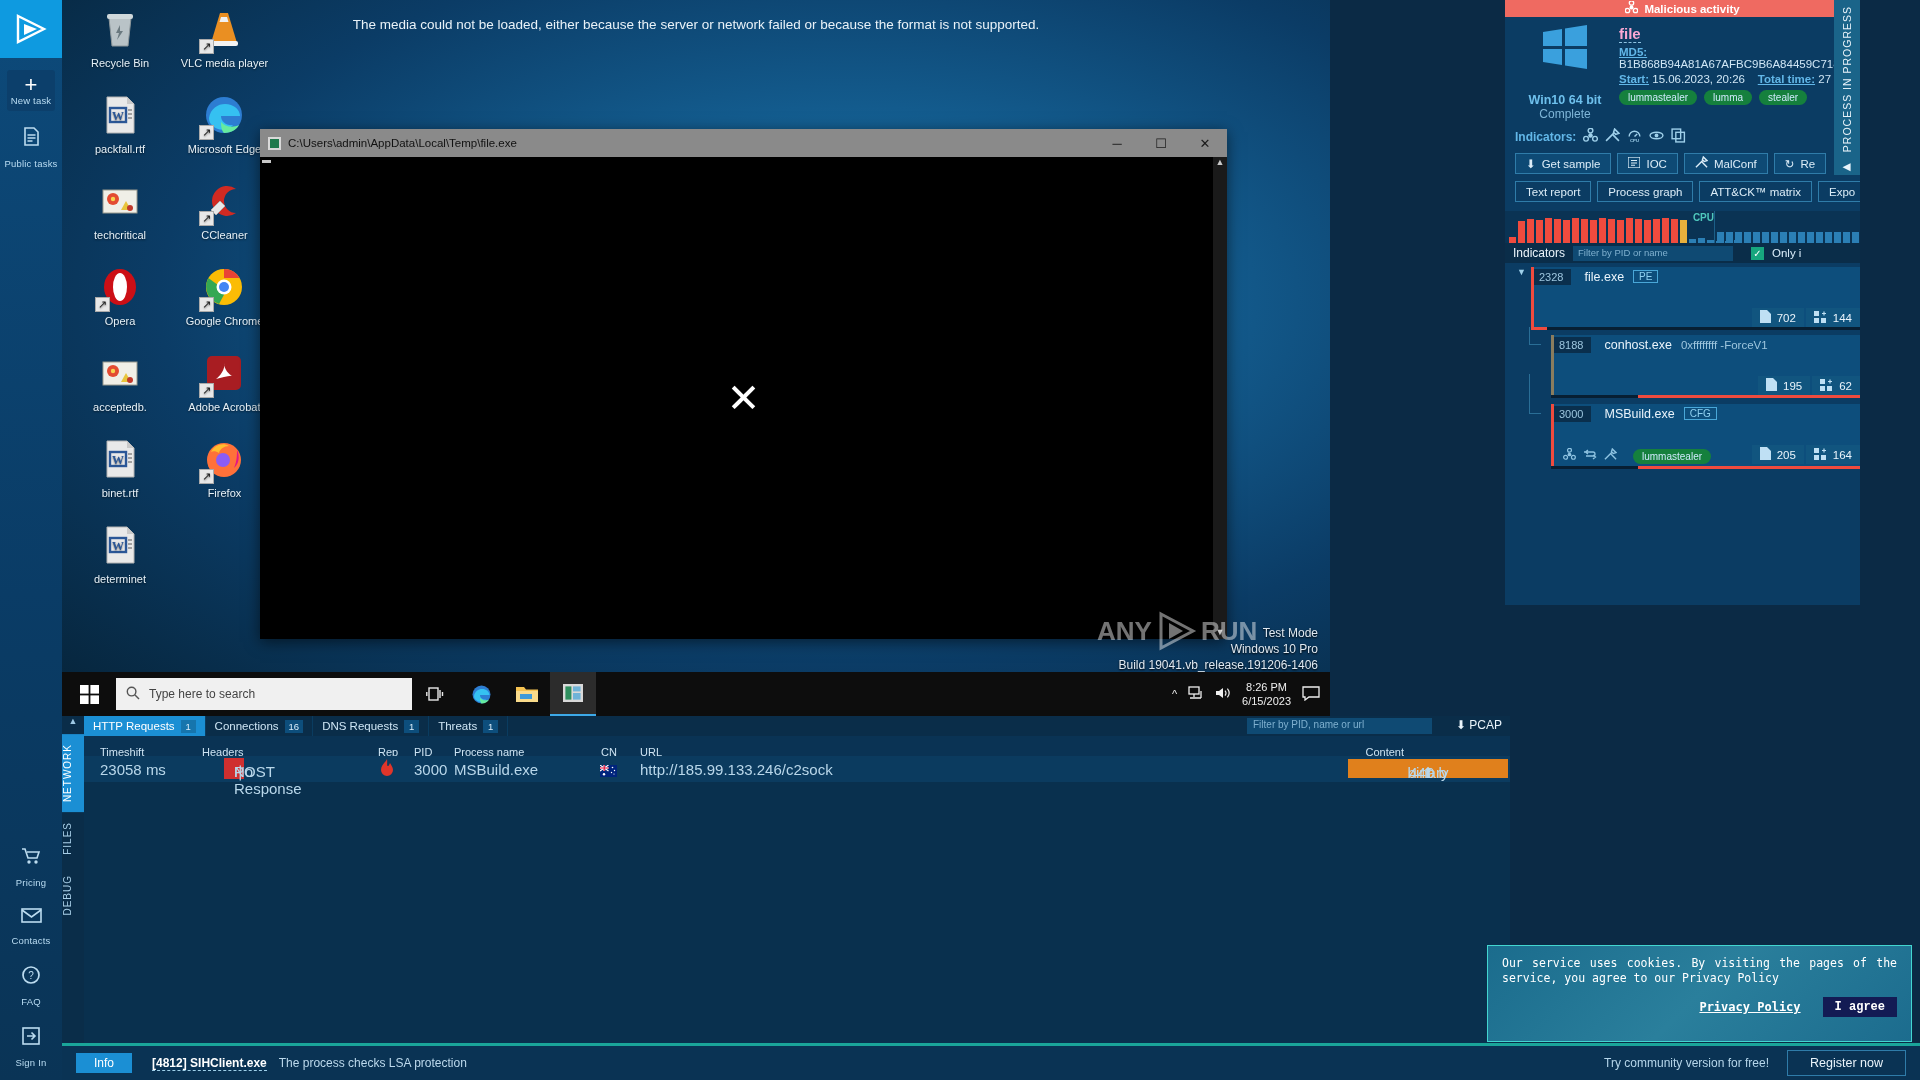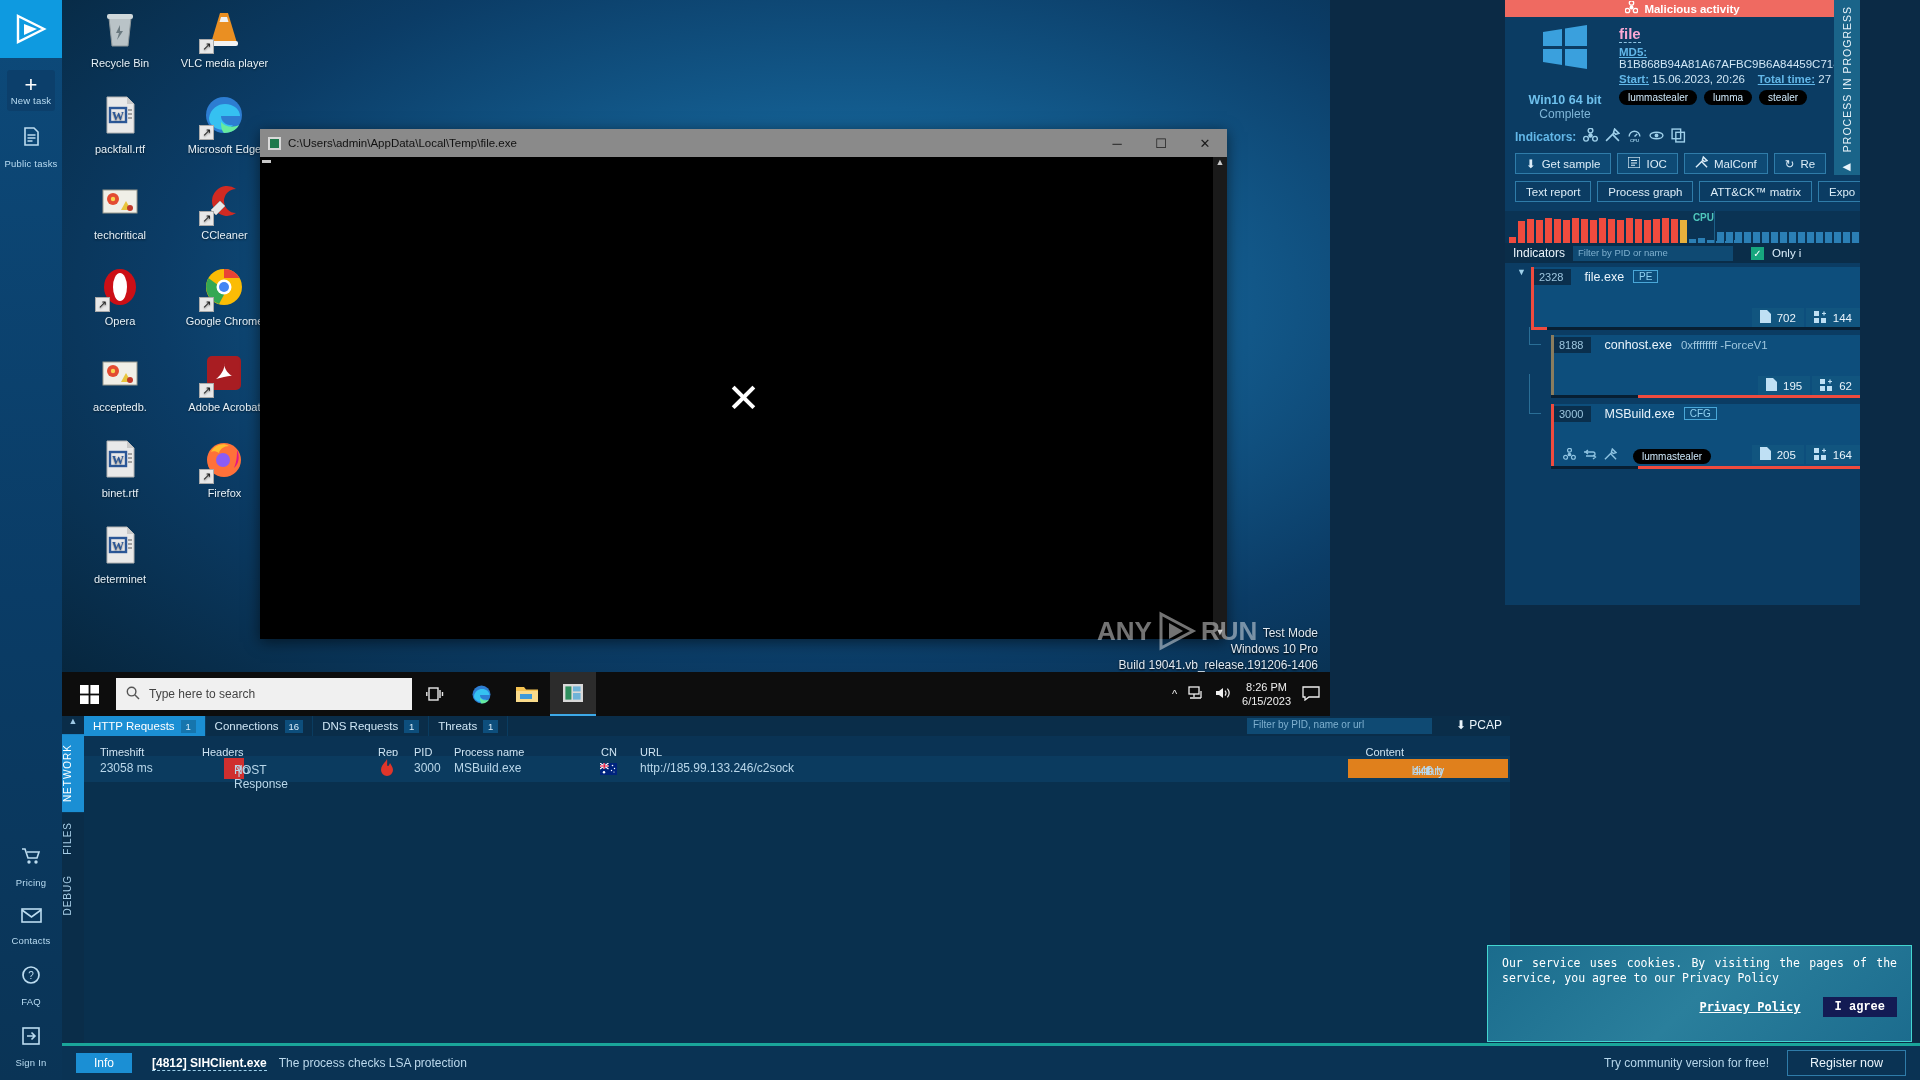--- a/index.html
+++ b/index.html
@@ -72,40 +72,40 @@
   .htab.active { background:#1b8fd4; color:#fff; }
   .badge { background:#0d4e7c; color:#dbeefb; font-size:9.5px; padding:1px 4px; min-width:15px; text-align:center; }
   .htab.active .badge { background:#1675ad; }
   #filter-net { position:absolute; right:78px; top:2px; width:185px; height:16px; background:#0f4a73;
     color:#7fb0cf; font-size:10px; padding:1px 6px; }
   #pcap { position:absolute; right:8px; top:2px; color:#eaf4fb; font-size:12px; }
   #cols { position:absolute; left:22px; top:20px; width:1426px; height:20px; background:#0a3354;
     color:#cde4f3; font-size:11px; }
   #cols span { position:absolute; top:3px;margin-top:7px; }
   #net-row { position:absolute; left:22px; top:40px; width:1426px; height:26px; background:#0b3b5f; }
-  #net-row span { position:absolute; top:5px; font-size:12px; color:#b9d7ea; }
+  #net-row span { position:absolute; top:5px; font-size:15px; color:#b9d7ea; }
   #post-pill { position:absolute; left:140px; top:2px; height:21px; background:#cf2f2f; color:#fff; font-size:11px;
     display:flex; align-items:center; padding:0 10px; gap:6px; }
   #content-pill { position:absolute; right:2px; top:3px; height:19px; background:#e0801c; color:#fff; font-size:11px;
     display:flex; align-items:center; justify-content:center; gap:7px; width:160px; }
 
   
   #right-panel { position:absolute; left:1505px; top:0; width:355px; height:605px; background:#0b3c63; overflow:hidden; }
   #mal-bar { height:17px; background:#ef6a61; color:#fff; font-size:11.5px; display:flex; align-items:center;
     justify-content:center; gap:6px; font-weight:bold; }
   #os-block { display:flex; padding:8px 10px 0; }
   #os-left { width:100px; text-align:center; color:#6ec0ec; }
   #os-name { font-size:12.5px; font-weight:bold; margin-top:20px; }
   #os-state { font-size:12px; color:#7fb6d8; }
   #os-right { flex:1; padding-left:4px; }
   #fname { color:#f9a8d4; font-size:15px; font-weight:bold; border-bottom:1px dashed #8fc4e2; display:inline-block; }
   .kv { font-size:11.5px; color:#cfe6f5; margin-top:3px; }
   .kv b { color:#62b7e8;text-decoration:underline; }
   .tagrow { margin-top:5px; display:flex; gap:7px; }
-  .tag { background:#000000; color:#cfe9fb; font-size:10px; padding:2px 9px; border-radius:9px; }
+  .tag { background:#15803d; color:#cfe9fb; font-size:10px; padding:2px 9px; border-radius:9px; }
   #indicators { padding:7px 10px 0; color:#62b7e8; font-size:12px; font-weight:bold; display:flex; align-items:center; gap:7px;}
   .btn-row { display:flex; gap:6px; padding:7px 10px 0; }
   .abtn { border:1px solid #2f7ca9; background:#0e4a75; color:#dcedf8; font-size:11.5px; height:21px;
     display:flex; align-items:center; justify-content:center; gap:6px; padding:0 10px; white-space:nowrap; }
   .abtn.flat { background:transparent; }
   #cpu-graph { margin:9px 0 0 0; height:32px; background:#0a3354; position:relative; }
   #cpu-lbl { position:absolute; right:146px; top:1px; color:#4fc8bd; font-size:10px; font-weight:bold; }
   .bars { position:absolute; bottom:0; display:flex; align-items:flex-end; gap:2px; height:30px; }
   #proc-head { height:20px; background:#0a2d49; display:flex; align-items:center; gap:8px; padding:0 8px; }
   #proc-head .ttl { color:#eaf4fb; font-size:12px; }
@@ -208,20 +208,21 @@
             <rect x="1" y="1" width="16" height="16" fill="none" stroke="#bcdcf0" stroke-width="1.6"></rect>
             <path d="M5 9h8M9.5 5.5L13 9l-3.5 3.5" fill="none" stroke="#bcdcf0" stroke-width="1.6"></path>
           </svg>
       </span>
       <span class="rail-lbl">Sign In</span>
     </div>
   </div>
 </div>
 
 <div id="vm">
+  <div id="media-err">The media could not be loaded, either because the server or network failed or because the format is not supported.</div>
 
   <div id="desktop-icons">
     
     <div class="dicon">
       <div class="glyph">
         <svg width="46" height="46" viewBox="0 0 46 46">
             <path d="M12 12h22l-3 28H15z" fill="#b9c3c7" stroke="#8d979b"></path>
             <rect x="10" y="8" width="26" height="5" rx="2" fill="#cfd8db"></rect>
             <path d="M23 19l-4 8h3l-2 7 6-9h-3z" fill="#6b7a80"></path>
           </svg>

